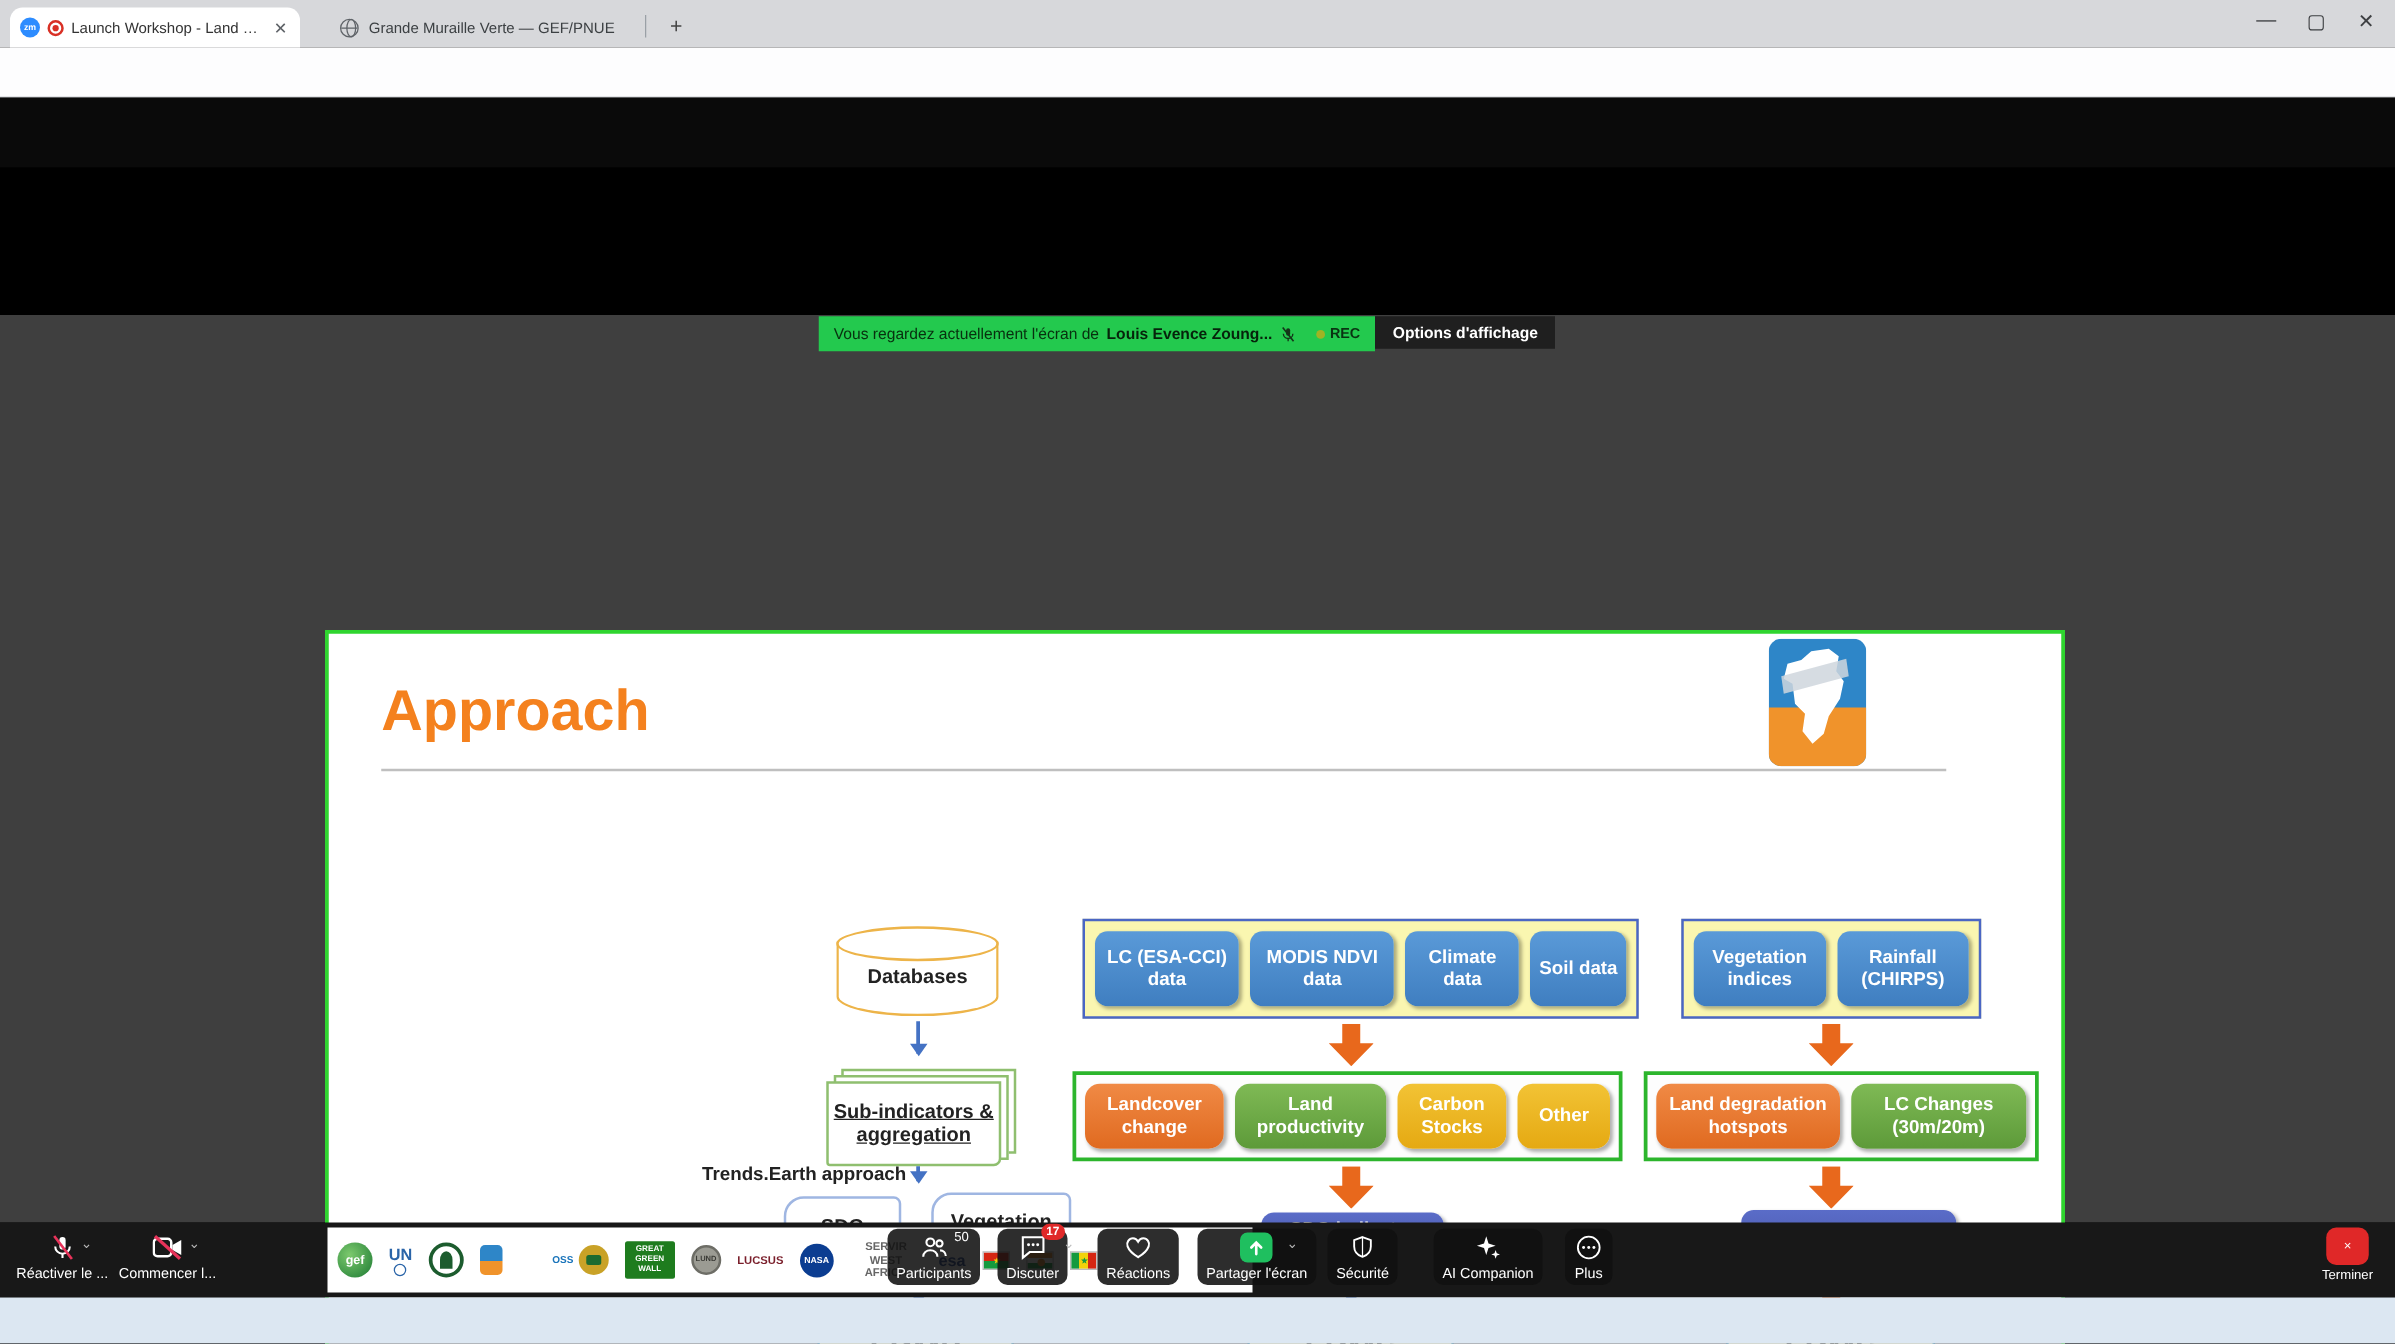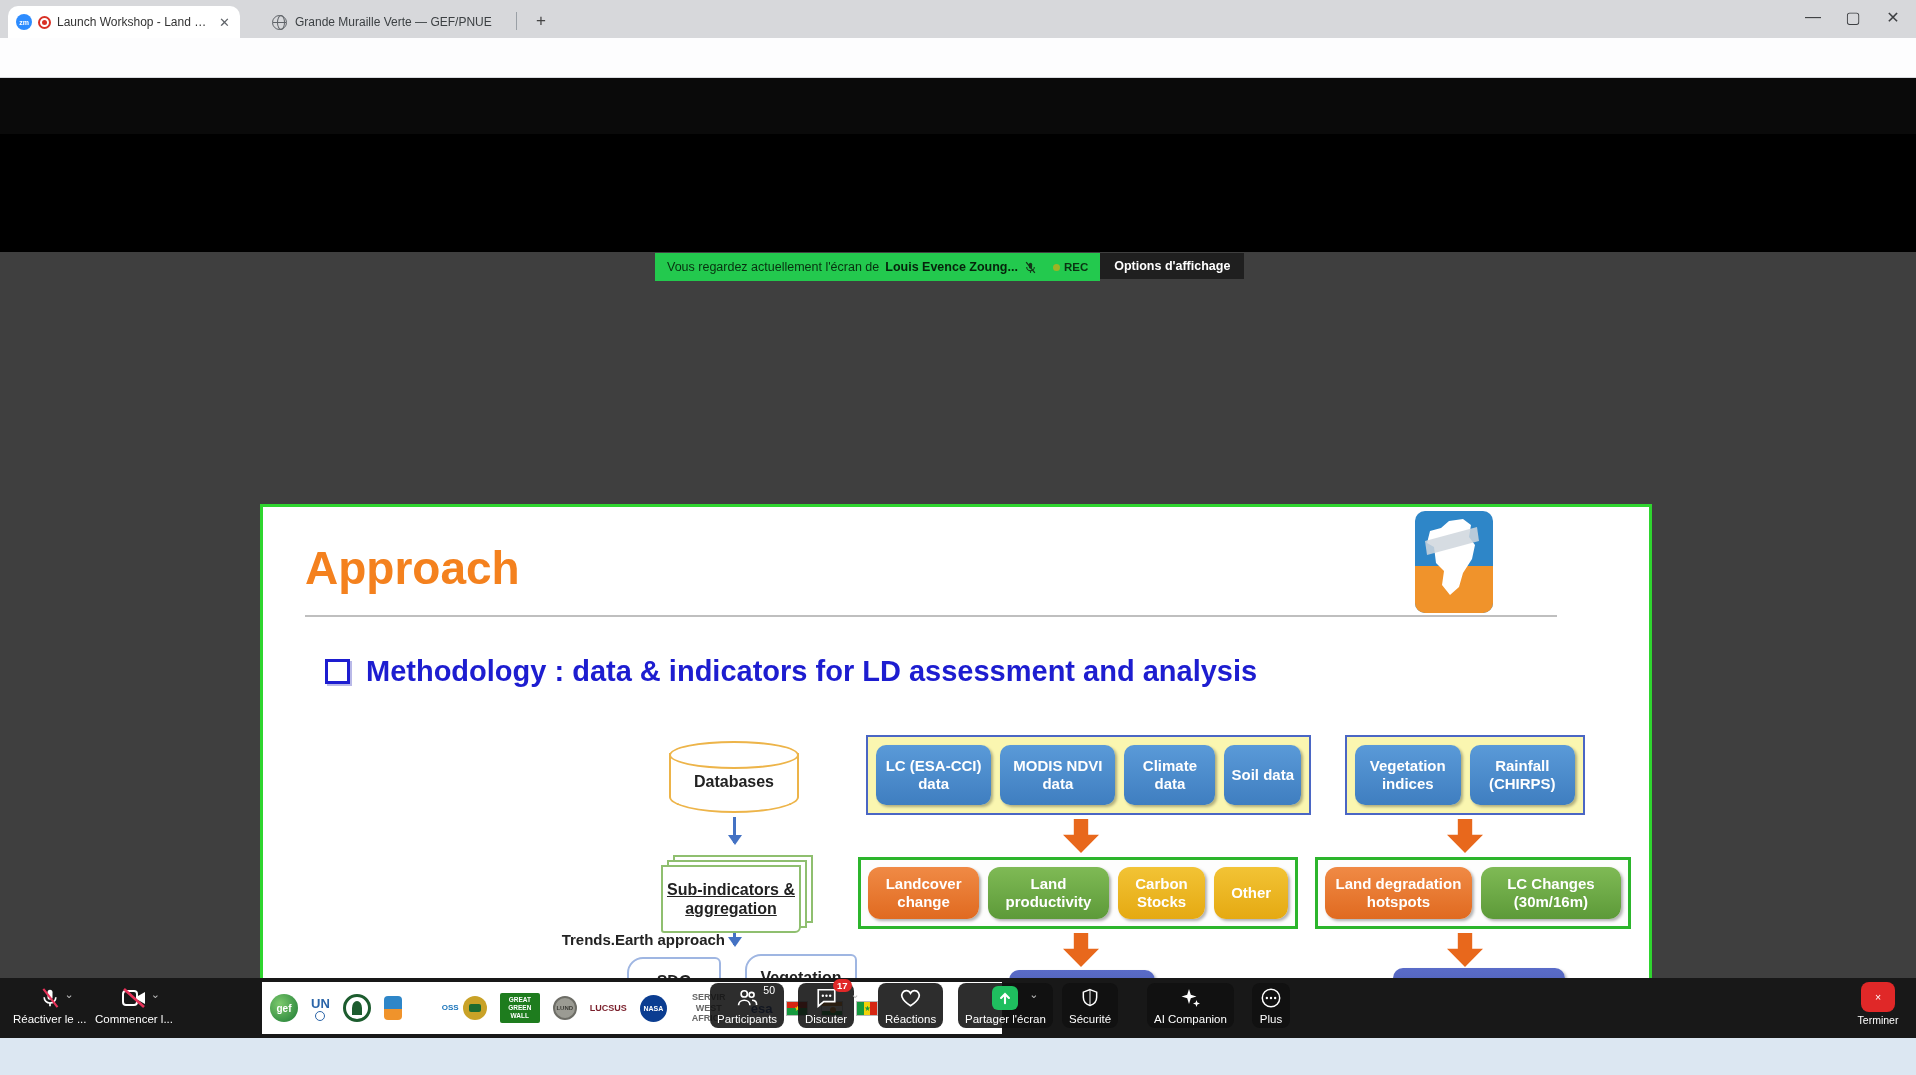--- a/index.html
+++ b/index.html
@@ -398,24 +398,20 @@
 
       <div class="osslogo">
         <div class="top"></div>
           <div class="bot"></div>
         <svg width="78" height="102" viewBox="0 0 78 102" style="position:absolute;inset:0;">
           <path d="M34 10 L48 8 L56 14 L54 26 L60 34 L57 48 L48 62 L44 76 L35 84 L27 74 L29 60 L21 52 L19 36 L12 32 L15 20 L26 17 Z" fill="#fff"></path>
           <path d="M10 30 L62 16 L64 30 L12 44 Z" fill="#cfd6dd" opacity="0.85"></path>
         </svg>
       </div>
 
-      <div class="sl-heading">
-        <span class="chkbox"></span>
-        <span class="txt">Methodology : data &amp; indicators for LD assessment and analysis</span>
-      </div>
 
       <div class="cyl">
           <span>Databases</span>
         </div>
       <div class="varrow" style="left:470px;top:310px;height:26px;"></div>
       <div class="docs">
         <div class="sheet s1"></div>
           <div class="sheet s2"></div>
         <div class="sheet s3">Sub-indicators &amp; aggregation</div>
       </div>
@@ -444,21 +440,21 @@
       <div class="varrow" style="left:816px;top:513px;height:22px;"></div>
       <div class="ldms" style="left:735px;top:548px;width:165px;height:48px;">LDMS</div>
 
       <div class="ycont" style="left:1082px;top:228px;width:240px;height:80px;">
         <div class="bluebox">Vegetation indices</div>
         <div class="bluebox">Rainfall (CHIRPS)</div>
       </div>
       <div class="oarrow" style="left:1184px;top:312px;"></div>
       <div class="gcont" style="left:1052px;top:350px;width:316px;height:72px;">
         <div class="indbox" style="flex:1.05;background:linear-gradient(#f08a45,#e06a20);">Land degradation hotspots</div>
-        <div class="indbox" style="flex:1;background:linear-gradient(#7fba55,#5d9a39);">LC Changes (30m/16m)</div>
+        <div class="indbox" style="flex:1;background:linear-gradient(#7fba55,#5d9a39);">LC Changes (30m/20m)</div>
       </div>
       <div class="oarrow" style="left:1184px;top:426px;"></div>
       <div class="navybox" style="left:1130px;top:461px;width:172px;height:58px;">LD hotspots &amp; Vegetation loss/gain</div>
       <div class="oarrow" style="left:1184px;top:521px;height:26px;"></div>
       <div class="ldms" style="left:1118px;top:548px;width:167px;height:48px;">LDMS</div>
 
     </div>
 
   </div>
 

